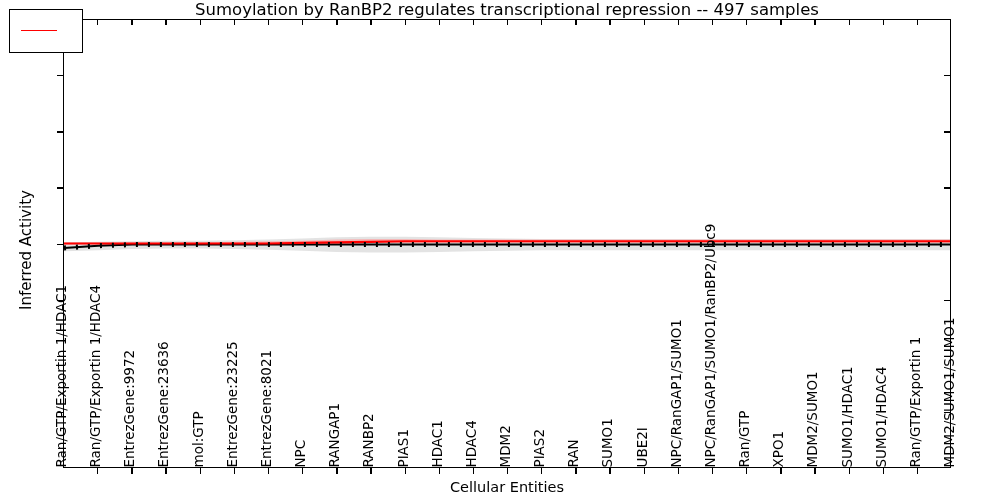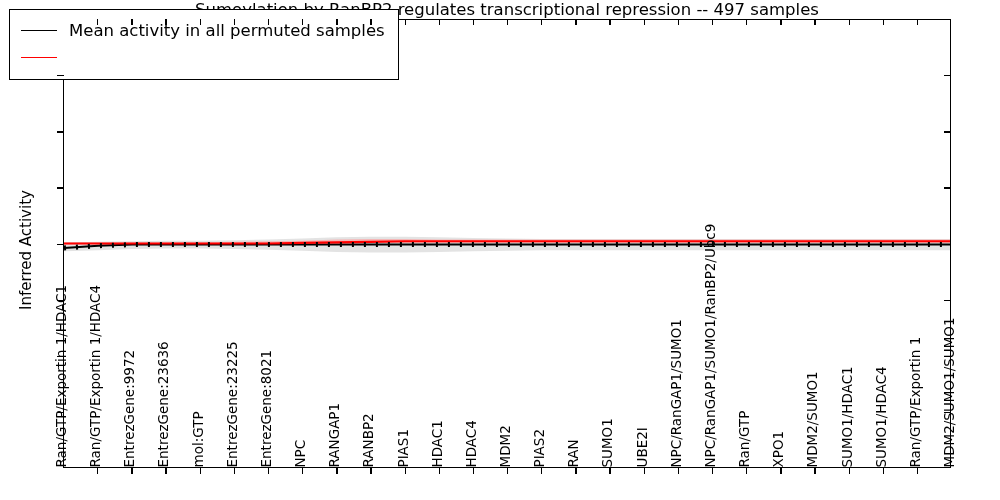--- a/index.html
+++ b/index.html
@@ -157,26 +157,23 @@
     <svg id="plot-svg" viewBox="0 0 888 449" preserveAspectRatio="none">
         <path d="M0.00 223.38 L34.15 222.82 L68.31 222.25 L102.46 221.69 L136.62 221.69 L170.77 221.13 L204.92 220.57 L239.08 219.45 L273.23 218.33 L307.38 217.76 L341.54 217.76 L375.69 218.33 L409.85 218.89 L444.00 219.45 L478.15 220.01 L512.31 220.01 L546.46 220.01 L580.62 220.01 L614.77 220.01 L648.92 220.01 L683.08 220.01 L717.23 220.01 L751.38 220.01 L785.54 220.01 L819.69 220.01 L853.85 220.01 L888.00 220.01 L888.00 231.24 L853.85 231.24 L819.69 231.24 L785.54 231.24 L751.38 231.24 L717.23 231.24 L683.08 231.24 L648.92 231.24 L614.77 231.24 L580.62 231.24 L546.46 231.24 L512.31 231.24 L478.15 231.24 L444.00 231.80 L409.85 232.36 L375.69 232.92 L341.54 233.48 L307.38 233.48 L273.23 232.92 L239.08 231.80 L204.92 230.67 L170.77 230.11 L136.62 229.55 L102.46 229.55 L68.31 230.11 L34.15 231.24 L0.00 232.36 Z" fill="#cccccc" fill-opacity="0.55" stroke="none"></path>
         <path d="M0.00 223.38 L34.15 223.38 L68.31 223.38 L102.46 223.38 L136.62 223.38 L170.77 222.82 L204.92 222.25 L239.08 221.69 L273.23 220.57 L307.38 220.01 L341.54 220.01 L375.69 220.57 L409.85 220.57 L444.00 220.57 L478.15 220.57 L512.31 220.57 L546.46 220.57 L580.62 220.57 L614.77 220.57 L648.92 220.57 L683.08 220.57 L717.23 220.57 L751.38 220.57 L785.54 220.57 L819.69 220.57 L853.85 220.57 L888.00 220.57 L888.00 223.94 L853.85 223.94 L819.69 223.94 L785.54 223.94 L751.38 223.94 L717.23 223.94 L683.08 223.94 L648.92 223.94 L614.77 223.94 L580.62 223.94 L546.46 223.94 L512.31 223.94 L478.15 223.94 L444.00 223.94 L409.85 223.94 L375.69 223.94 L341.54 223.94 L307.38 223.94 L273.23 224.50 L239.08 224.50 L204.92 225.06 L170.77 225.62 L136.62 225.62 L102.46 225.62 L68.31 225.62 L34.15 225.62 L0.00 225.62 Z" fill="#ff9a9a" fill-opacity="0.60" stroke="none"></path>
         <path d="M0.00 228.99 L34.15 226.75 L68.31 225.62 L102.46 225.62 L136.62 225.62 L170.77 225.62 L204.92 225.62 L239.08 225.62 L273.23 225.62 L307.38 225.62 L341.54 225.62 L375.69 225.62 L409.85 225.62 L444.00 225.62 L478.15 225.62 L512.31 225.62 L546.46 225.62 L580.62 225.62 L614.77 225.62 L648.92 225.62 L683.08 225.62 L717.23 225.62 L751.38 225.62 L785.54 225.62 L819.69 225.62 L853.85 225.62 L888.00 225.62 " fill="none" stroke="#000000" stroke-width="2.0" vector-effect="non-scaling-stroke"></path>
         <path d="M0.00 224.50 L34.15 224.50 L68.31 224.50 L102.46 224.50 L136.62 224.50 L170.77 224.50 L204.92 224.50 L239.08 223.94 L273.23 223.38 L307.38 222.82 L341.54 222.25 L375.69 222.25 L409.85 222.25 L444.00 222.25 L478.15 222.25 L512.31 222.25 L546.46 222.25 L580.62 222.25 L614.77 222.25 L648.92 222.25 L683.08 222.25 L717.23 222.25 L751.38 222.25 L785.54 222.25 L819.69 222.25 L853.85 222.25 L888.00 222.25 " fill="none" stroke="#ff0000" stroke-width="2.2" vector-effect="non-scaling-stroke"></path>
         <path d="M0.00 228.99 L34.15 226.75 L68.31 225.62 L102.46 225.62 L136.62 225.62 L170.77 225.62 L204.92 225.62 L239.08 225.62 L273.23 225.62 L307.38 225.62 L341.54 225.62 L375.69 225.62 L409.85 225.62 L444.00 225.62 L478.15 225.62 L512.31 225.62 L546.46 225.62 L580.62 225.62 L614.77 225.62 L648.92 225.62 L683.08 225.62 L717.23 225.62 L751.38 225.62 L785.54 225.62 L819.69 225.62 L853.85 225.62 L888.00 225.62 " fill="none" stroke="#000000" stroke-width="5" stroke-dasharray="2 10" vector-effect="non-scaling-stroke"></path>
       </svg>
   </div>
 
   <div id="ylabel">Inferred Activity</div>
+  <div id="xlabel">Cellular Entities</div>
 
   <div id="legend">
-    <div class="legend-row">
-      <span class="legend-swatch" style="border-top-color: rgb(0, 0, 0);"></span>
-      <span class="legend-text">Mean activity in all permuted samples</span>
-    </div>
     <div class="legend-row">
       <span class="legend-swatch" style="border-top-color: rgb(255, 0, 0);"></span>
     </div>
   </div>
 
 <div class="ytick-mark" style="top: 411.875px;"></div>
     <div class="ytick-mark-right" style="top: 411.875px;"></div>
     <div class="ytick-mark" style="top: 355.75px;"></div>
     <div class="ytick-mark-right" style="top: 355.75px;"></div>
     <div class="ytick-mark" style="top: 299.625px;"></div>

